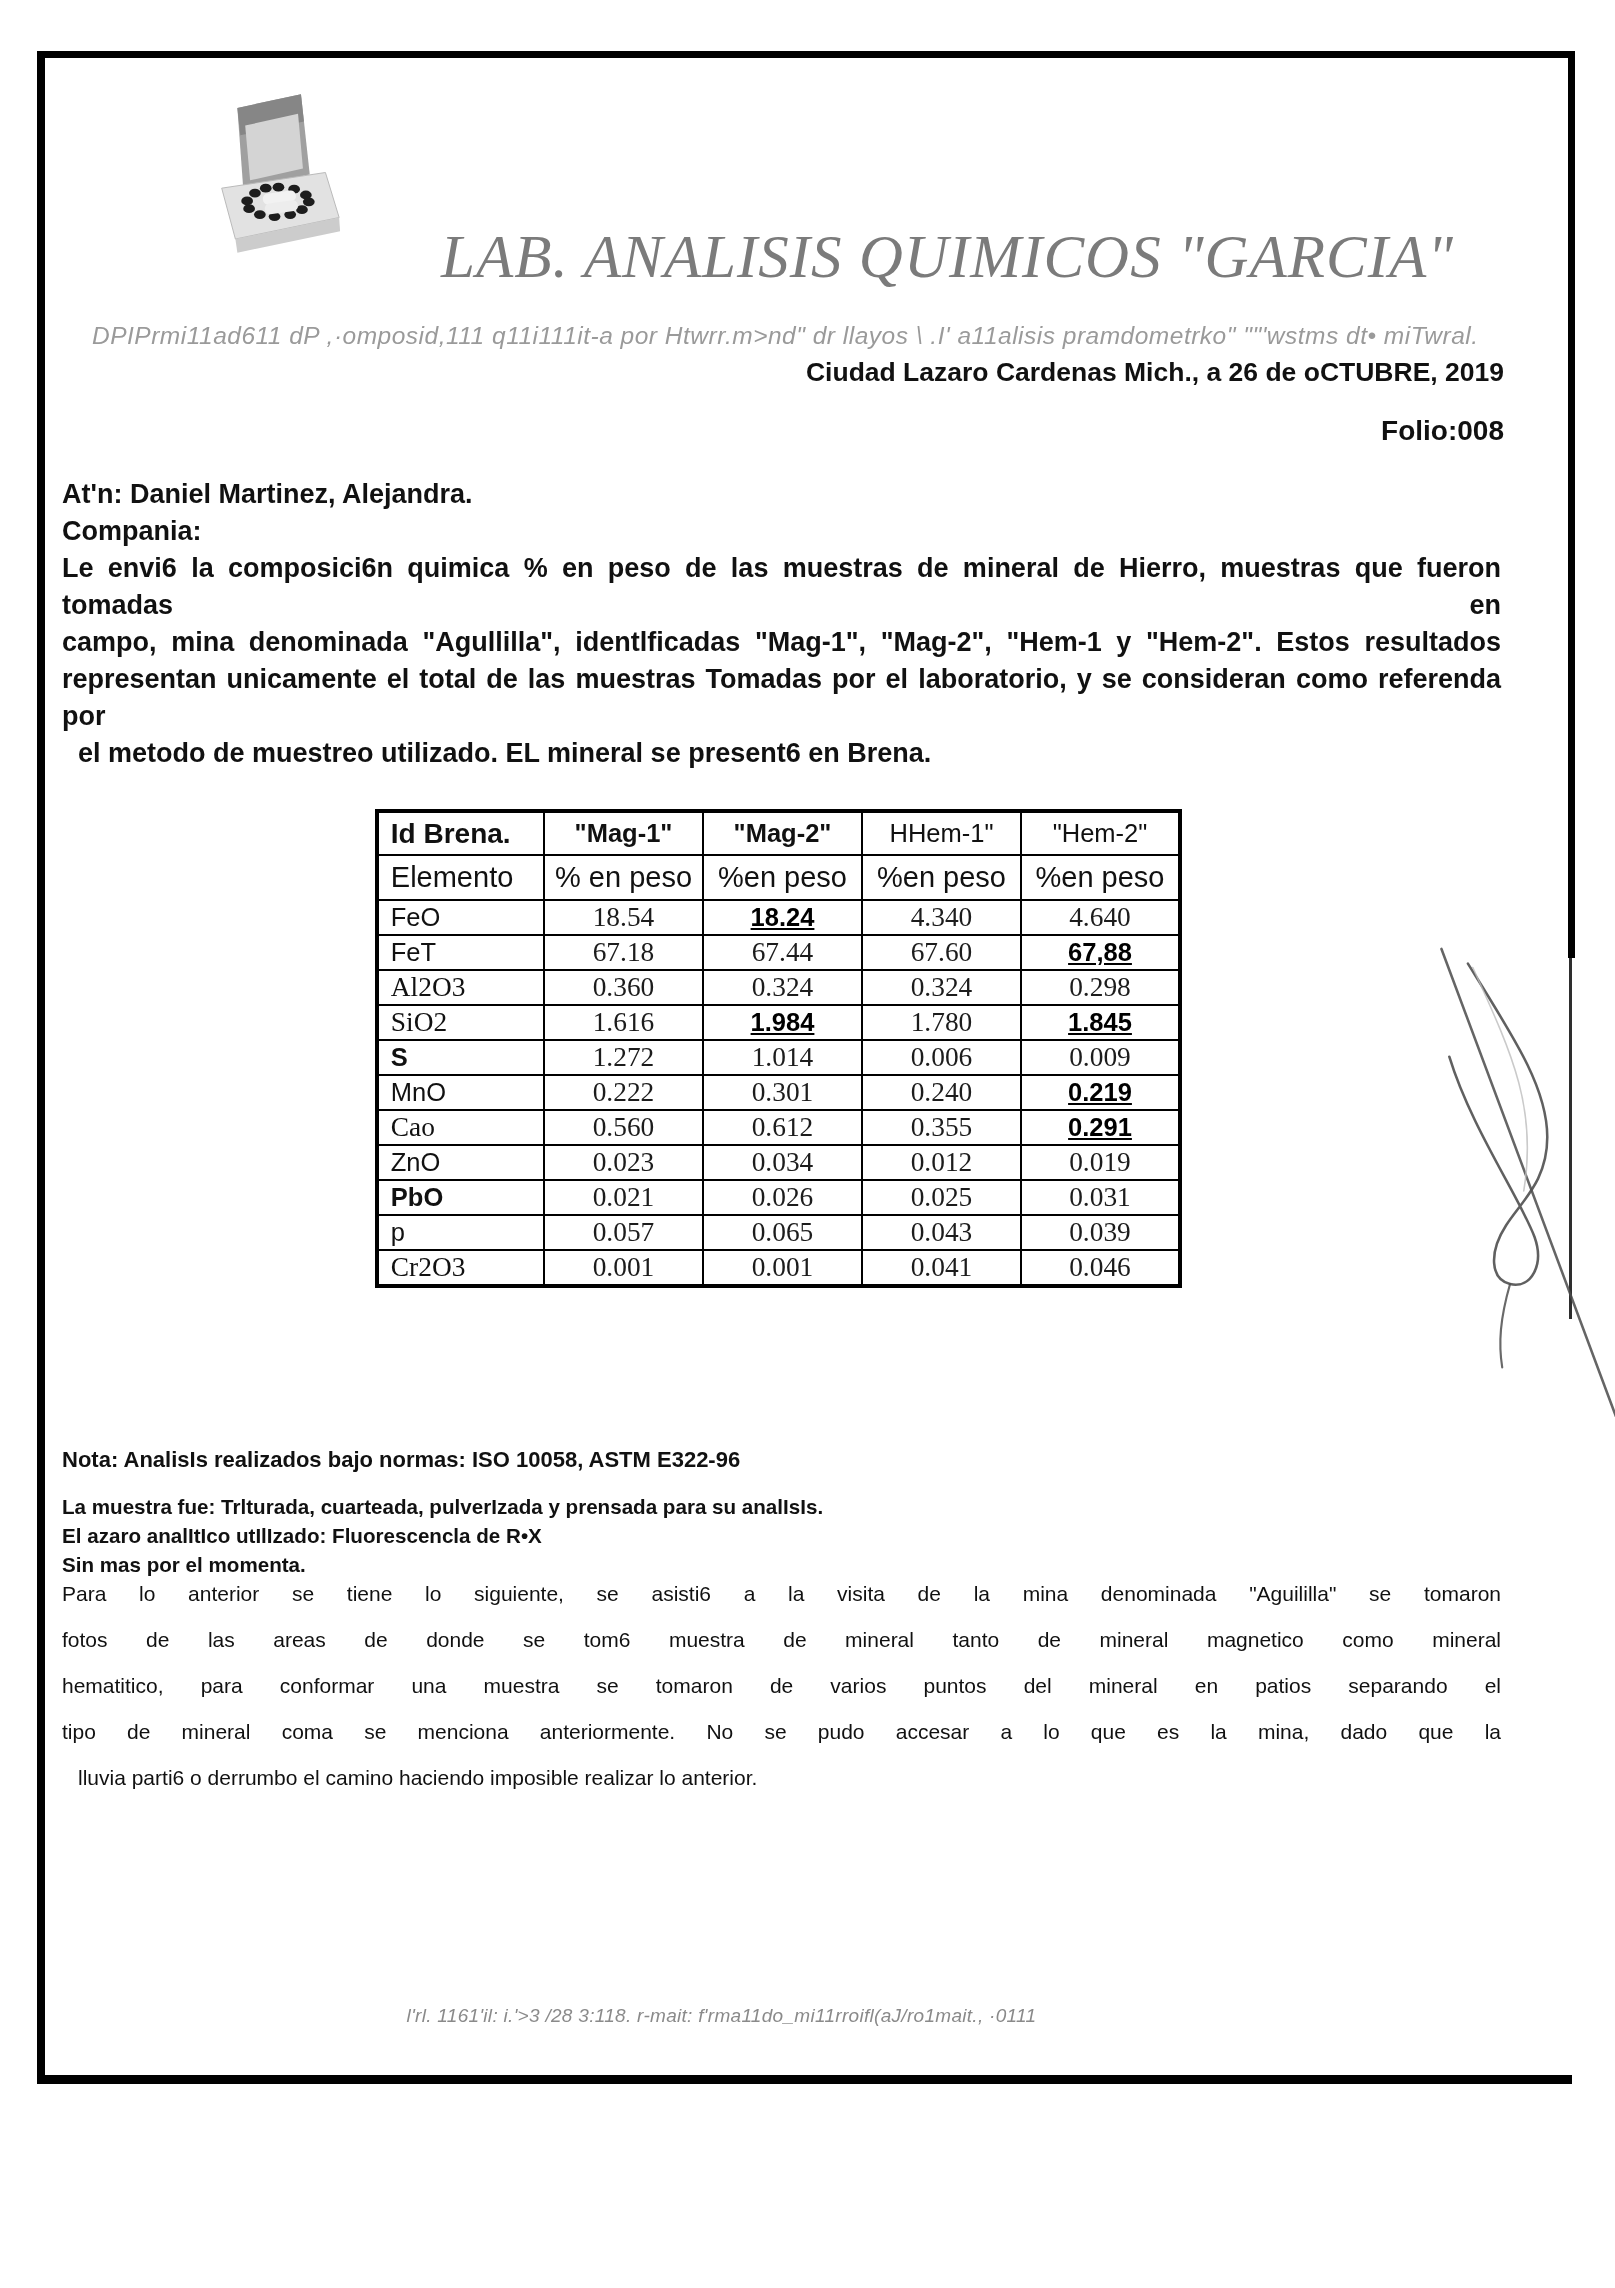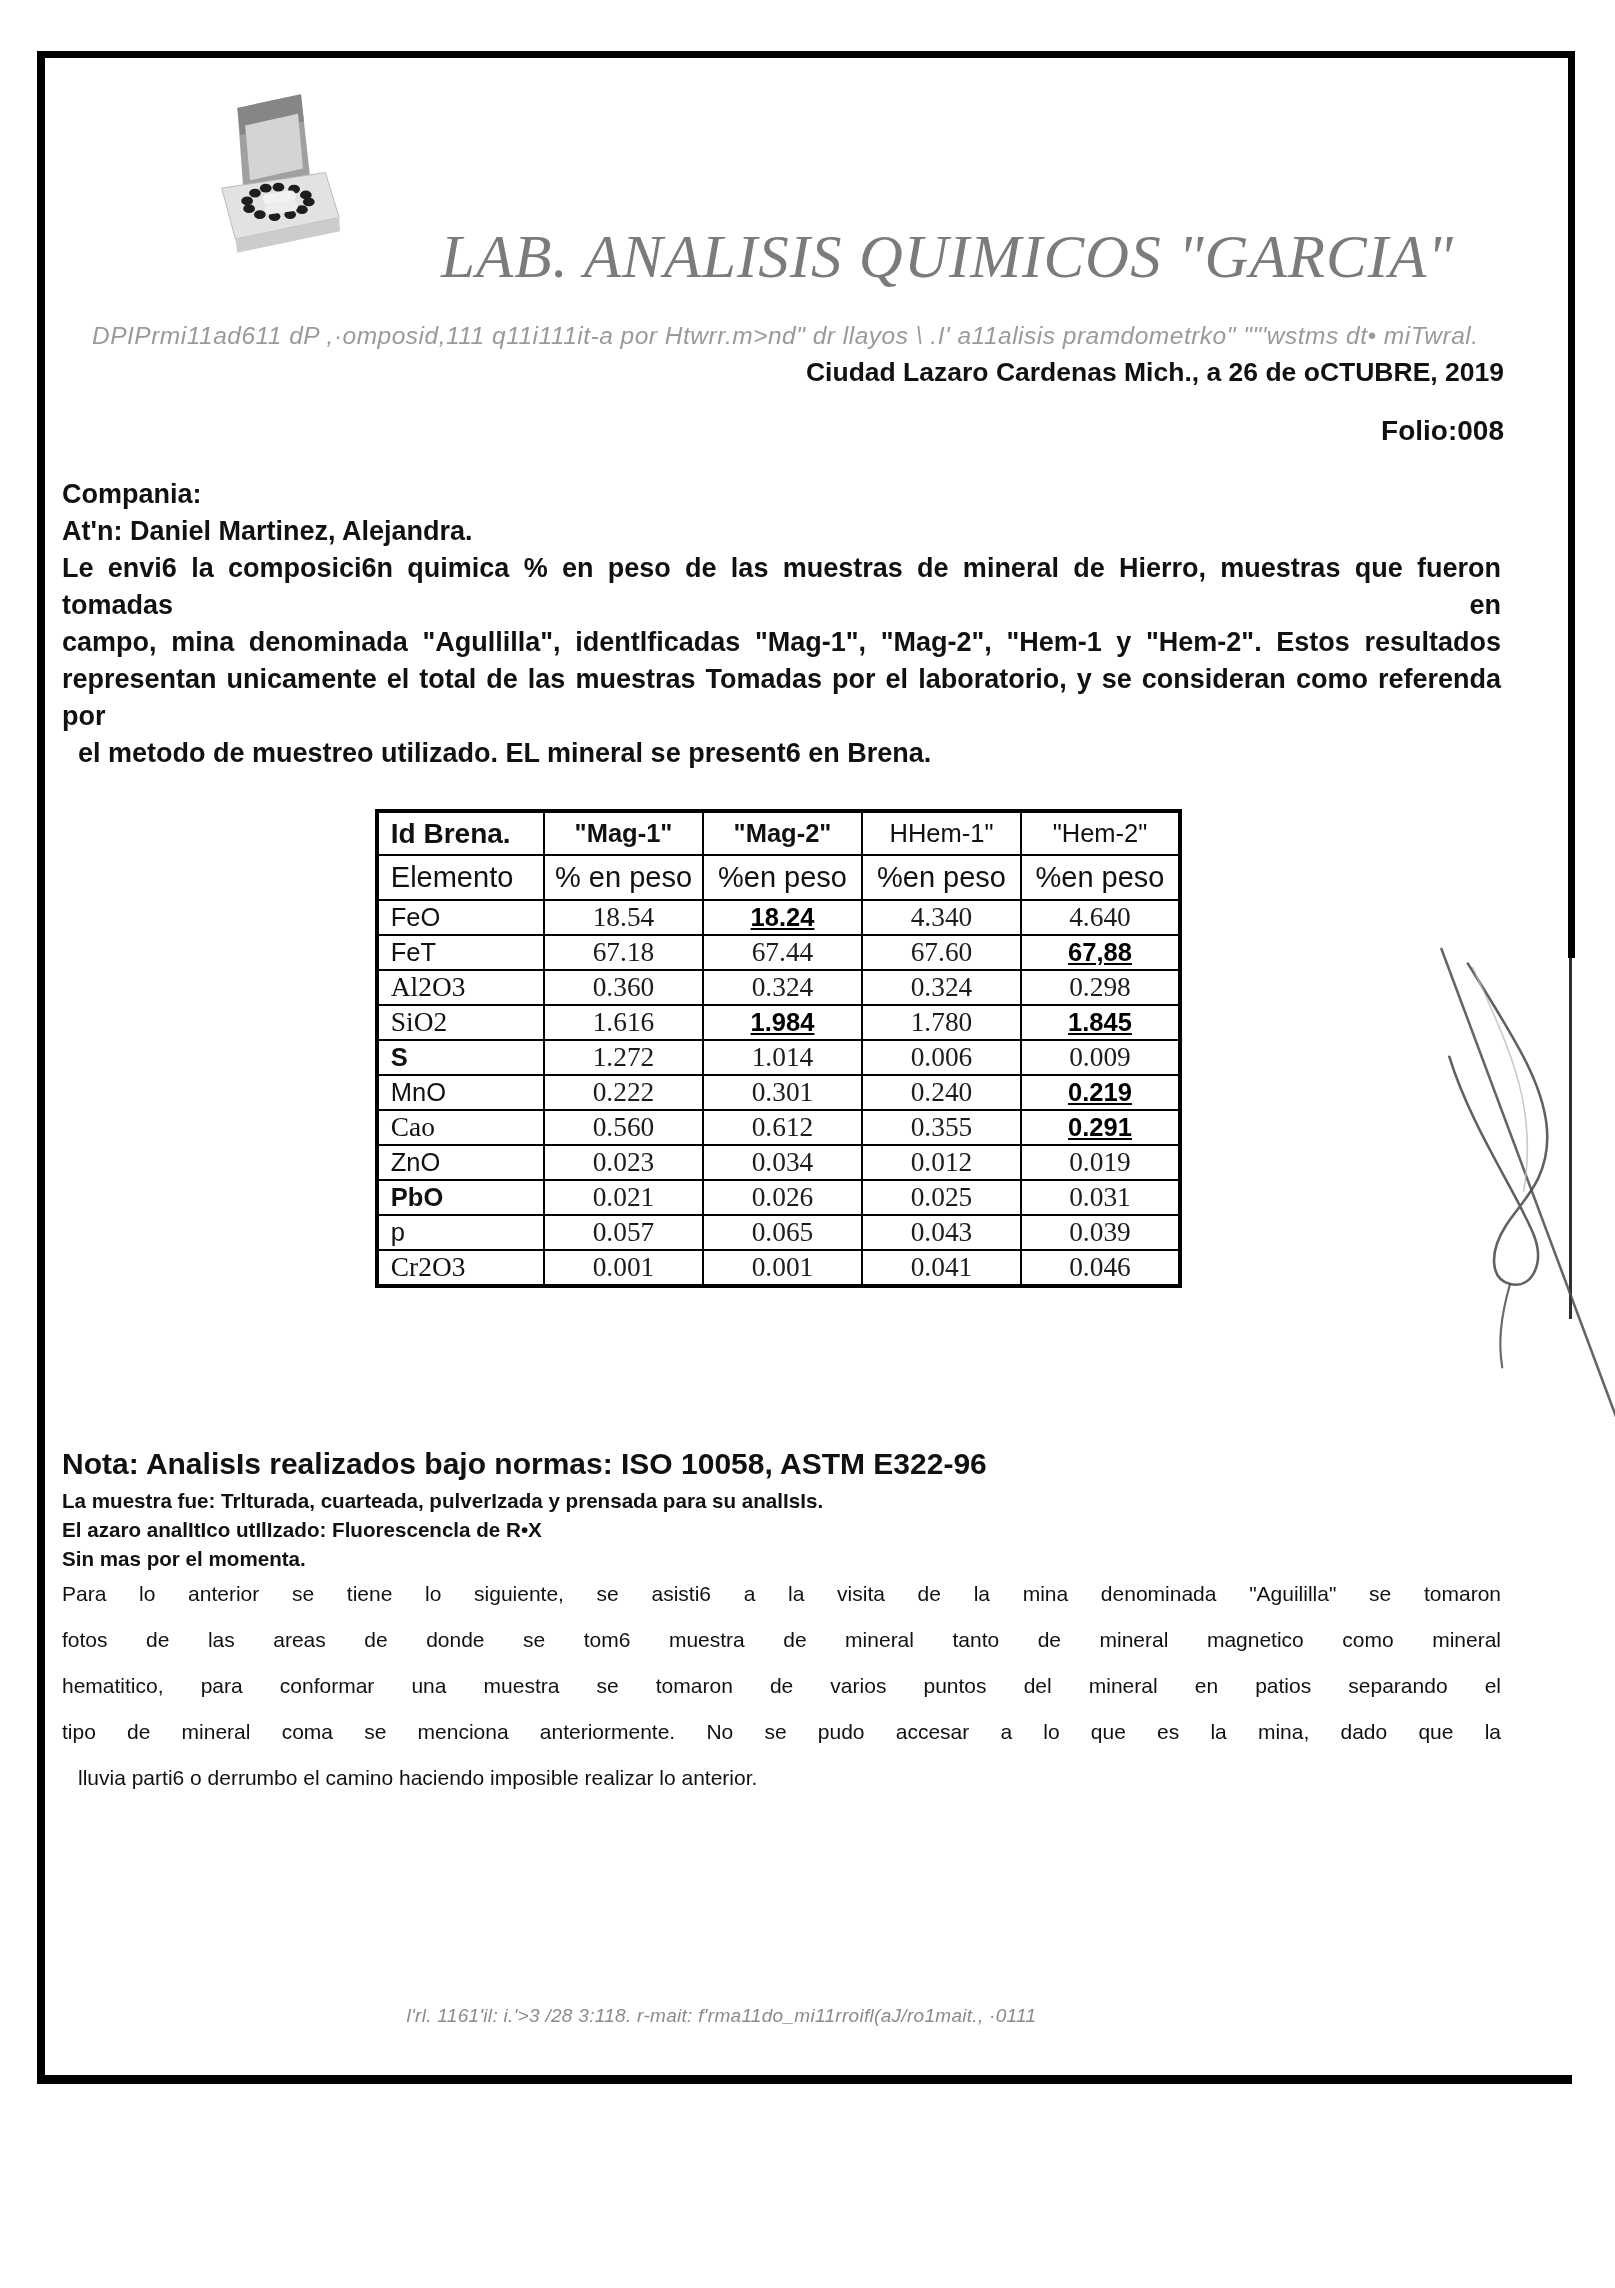--- a/index.html
+++ b/index.html
@@ -41,21 +41,21 @@
   th.h2{height:41px;font-weight:normal;font-size:29px;}
   th.h2.idcol{text-align:left;padding-left:11.8px;}
   td.el{height:28px;font-size:25.5px;text-align:left;padding-left:11.8px;}
   td.el.serif{font-family:"Liberation Serif",serif;font-size:27.4px;}
   td.el.sans-bold{font-weight:bold;}
   td.val{font-family:"Liberation Serif",serif;font-size:27.4px;text-align:center;color:#1c1c1c;border-radius:9px;}
   td.val.bold{font-family:"Liberation Sans",sans-serif;font-weight:bold;font-size:25.5px;color:#000;text-decoration:underline;}
   col.c0{width:167px;} col.cd{width:159px;}
   
   .nota{left:62px;top:1447px;font-weight:bold;}
-  .nota .n1{font-size:30px;margin-bottom:5px;}
+  .nota .n1{font-size:22px;margin-bottom:19px;}
   .nota .ns{font-size:20.6px;line-height:29px;}
   
   .body2{left:62px;top:1571px;width:1439px;font-size:21px;}
   .body2 .jline{line-height:46px;}
   
   .footer{left:39px;top:1994px;width:1532px;text-align:center;font-style:italic;
           color:#8a8a8a;font-size:19px;letter-spacing:0.3px;}
   .footer .l2{margin-top:10.8px;padding-right:167px;}
   
   .sig{left:1402px;top:897px;width:221px;height:534px;}
@@ -94,22 +94,22 @@
     <rect x="58" y="114" width="34" height="11" rx="5" fill="#ededed" transform="rotate(-8 75 120)"></rect>
   </svg>
 </div>
 
 <div class="abs doc-title">LAB. ANALISIS QUIMICOS "GARCIA"</div>
 <div class="abs doc-subtitle">DPIPrmi11ad611 dP ,·omposid,111 q11i111it-a por Htwrr.m&gt;nd" dr llayos \ .I' a11alisis pramdometrko"  ""'wstms dt• miTwral.</div>
 <div class="abs dateline">Ciudad Lazaro Cardenas Mich., a 26 de oCTUBRE, 2019</div>
 <div class="abs folio">Folio:008</div>
 
 <div class="abs attn-block">
+  <div class="ln">At'n: Daniel Martinez, Alejandra.</div>
   <div class="ln">Compania:</div>
-  <div class="ln">At'n: Daniel Martinez, Alejandra.</div>
   <div class="jline">Le envi6 la composici6n quimica % en peso de las muestras de mineral de Hierro, muestras que fueron tomadas en</div>
   <div class="jline">campo, mina denominada "Agullilla", identlficadas "Mag-1", "Mag-2", "Hem-1 y "Hem-2". Estos resultados</div>
   <div class="jline">representan unicamente el total de las muestras Tomadas por el laboratorio, y se consideran como referenda por</div>
   <div class="jline last">el metodo de muestreo utilizado. EL mineral se present6 en Brena.</div>
 </div>
 
 <div class="abs table-wrap">
   <table class="results">
     <colgroup>
         <col class="c0">

